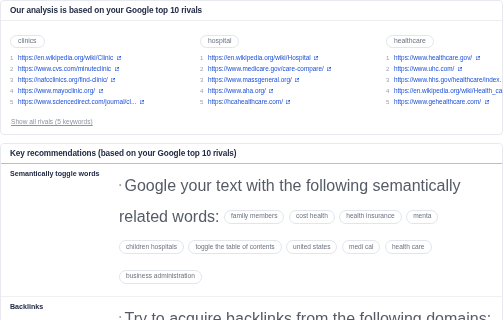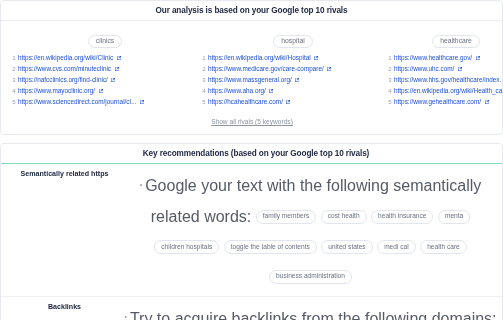--- a/index.html
+++ b/index.html
@@ -11,21 +11,20 @@
     background: #ffffff;
     font-family: "Liberation Sans", sans-serif;
     color: #2b2d42;
   }
   .app {
     width: 503px;
     height: 320px;
     position: relative;
     background: #ffffff;
     overflow: hidden;
-    text-align: center;
   }
 
   
   .rivals-card {
     border: 1px solid #e7e9ee;
     border-radius: 4px;
     background: #ffffff;
     margin: 0;
   }
   .rivals-header {
@@ -341,21 +340,21 @@
       </div>
 
       <span class="show-all">Show all rivals (5 keywords)</span>
     </div>
   </section>
 
   <section class="recs-card">
     <div class="recs-header">Key recommendations (based on your Google top 10 rivals)</div>
 
     <div class="rec-row rec-row-sem">
-      <div class="rec-label">Semantically related https</div>
+      <div class="rec-label">Semantically toggle words</div>
       <div class="rec-content">
         <div class="flowline">
           <span class="bullet-dot">•</span><span class="bullet-text">Google your text with the following semantically related words:</span>
           <span class="term-pill">family members</span>
           <span class="term-pill">cost health</span>
           <span class="term-pill">health insurance</span>
           <span class="term-pill">menta</span>
           <span class="term-pill">children hospitals</span>
           <span class="term-pill">toggle the table of contents</span>
           <span class="term-pill">united states</span>

